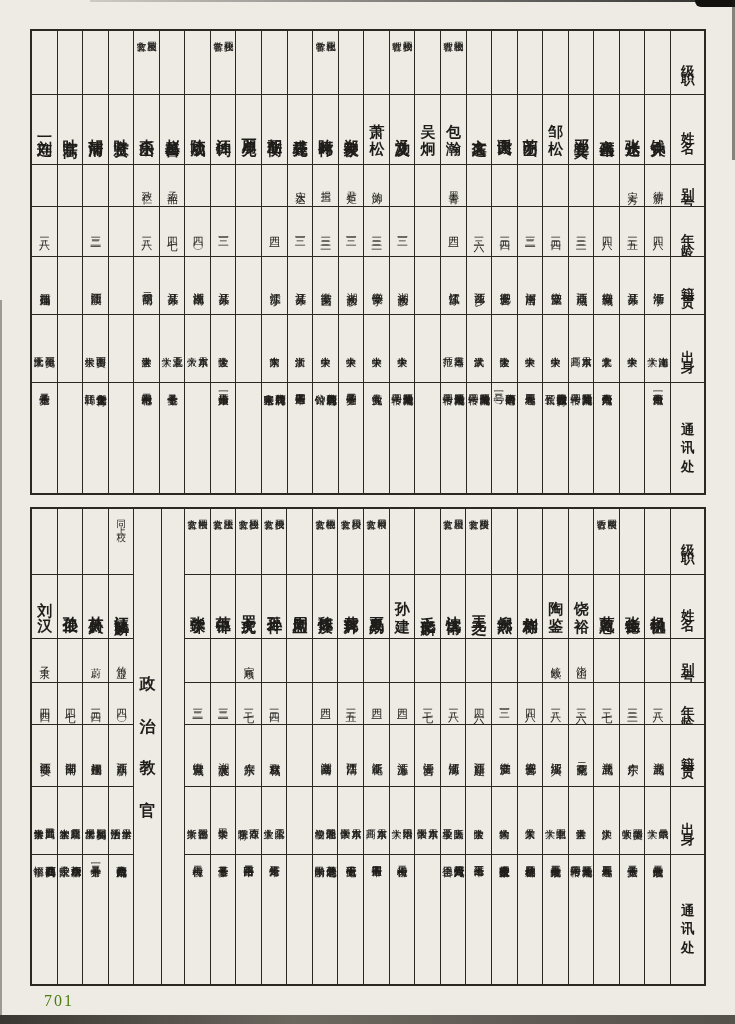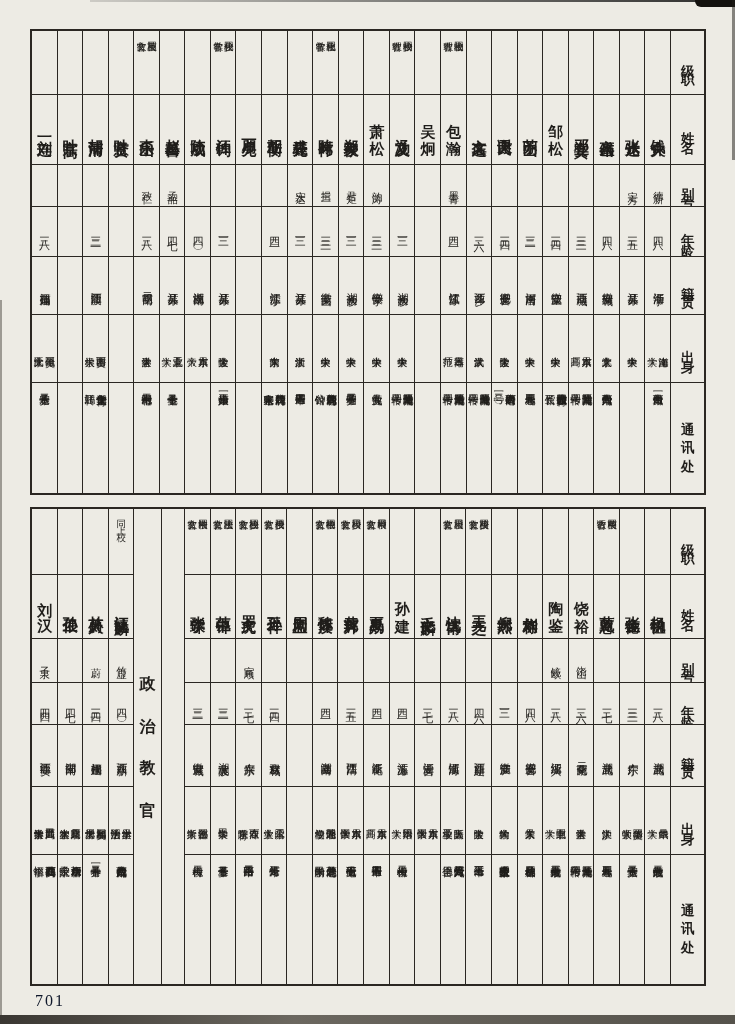--- a/index.html
+++ b/index.html
@@ -64,22 +64,22 @@
   .c-native{font-size:11px;line-height:1.08;letter-spacing:.05em;}
   .c-edu{font-size:10px;line-height:1.12;}
   .c-addr{font-size:10.5px;line-height:1.12;}
 
   .label-cell .vtext{font-size:13.5px;font-weight:700;letter-spacing:.72em;}
   .label-cell.r6 .vtext{letter-spacing:1.35em;}
 
   .section-label .vtext{font-size:16px;font-weight:700;letter-spacing:2.6em;line-height:1;}
 
   #page-number{
-    position:absolute;left:35px;top:992px;
-    font-size:16px;letter-spacing:2px;color:#0f172a;
+    position:absolute;left:44px;top:992px;
+    font-size:16px;letter-spacing:2px;color:#4d7c0f;
   }
 </style>
 </head>
 <body>
 
 <div class="edge-top"></div>
 <div class="edge-top-right"></div>
 <div class="edge-left"></div>
 <div class="edge-right"></div>
 <div class="edge-bottom"></div>

